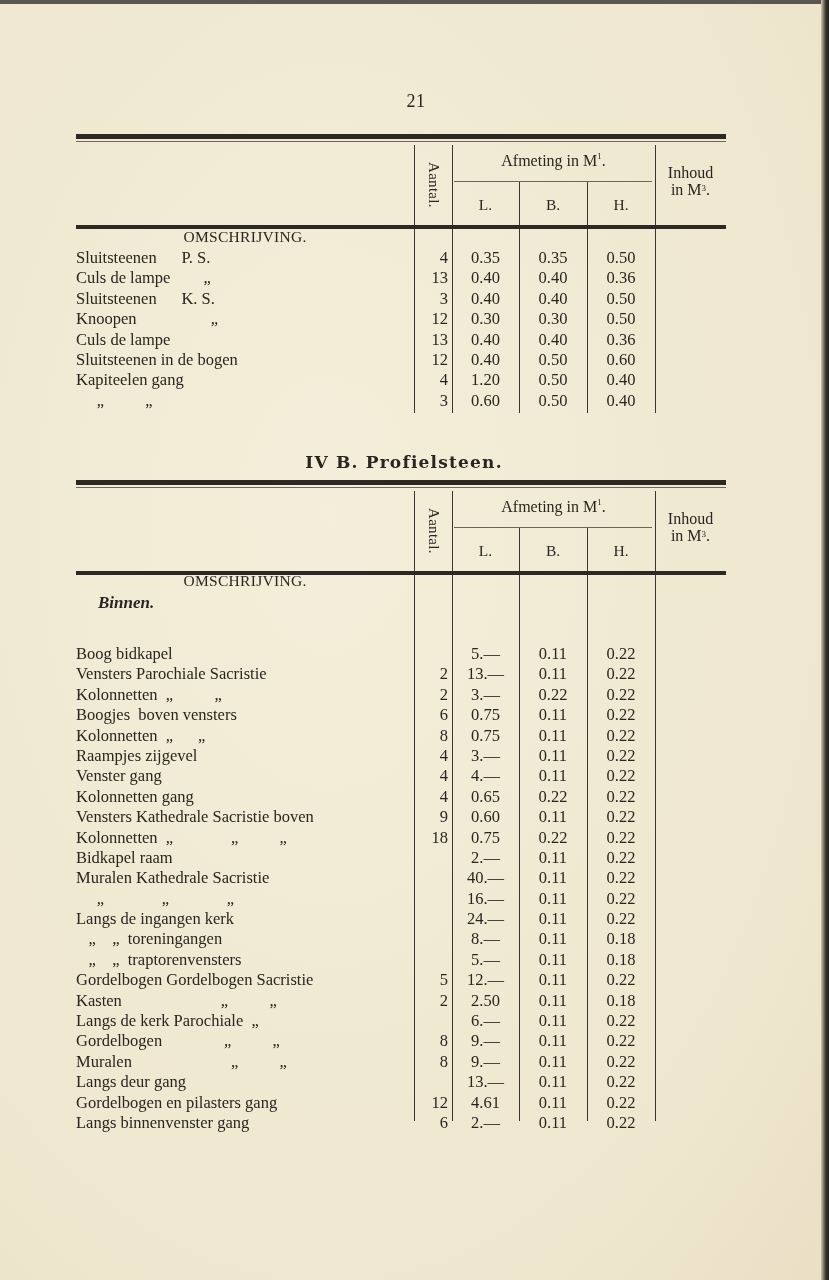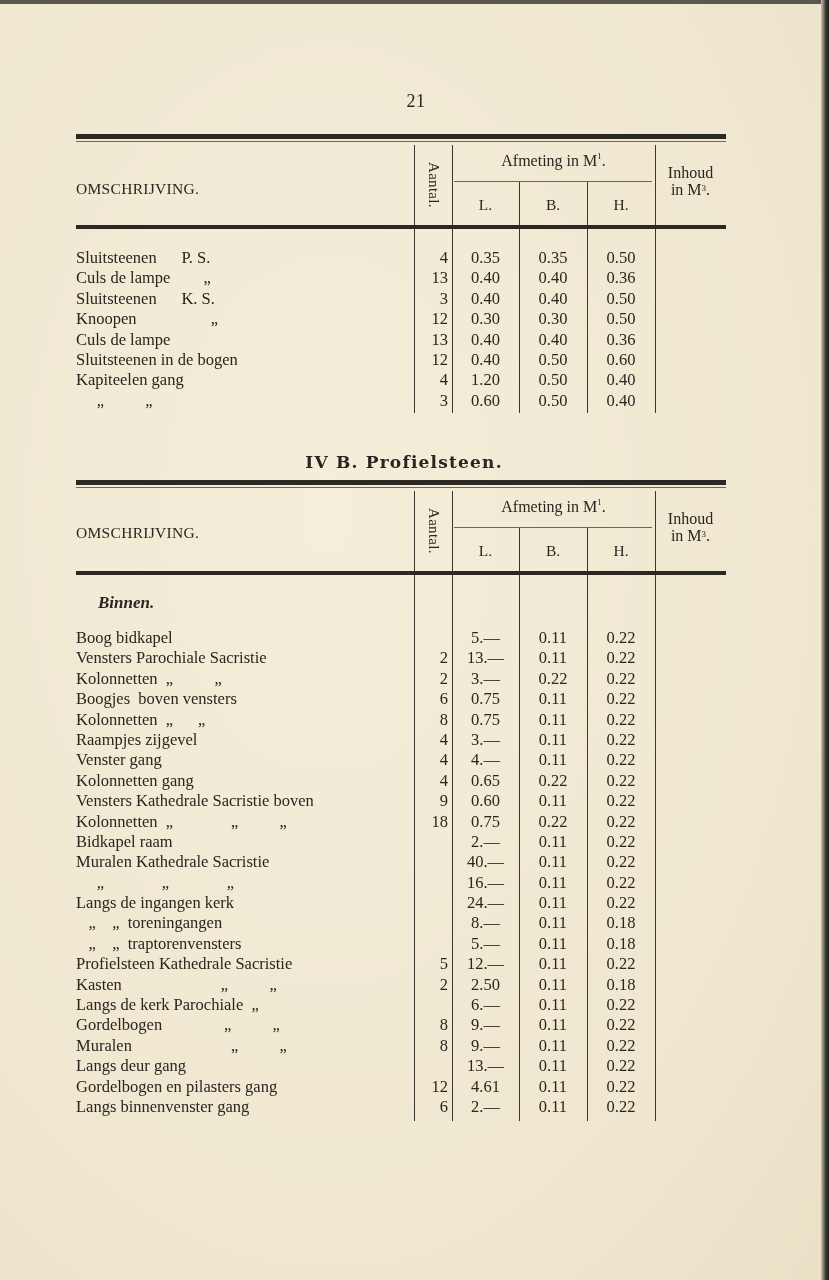--- a/index.html
+++ b/index.html
@@ -28,22 +28,22 @@
     letter-spacing: 1.2px;
   }
 
   .tbl { position: absolute; left: 76px; width: 650px; }
   .rule-top { position: absolute; left: 0; width: 650px; height: 5px; background: #2c2925; }
   .rule-top::after { content: ""; position: absolute; left: 0; right: 0; top: 7px; height: 1px; background: #6e675c; }
   .rule-mid { position: absolute; left: 0; width: 650px; height: 4px; background: #2c2925; }
   .vline { position: absolute; width: 1px; background: #3a352f; }
 
   .hdr-omschr {
-    position: absolute; left: 0; width: 338px; 
-    font-size: 15.5px; letter-spacing: 0.3px;
+    position: absolute; left: 0; width: 338px; text-align: center;
+    font-size: 15.5px; letter-spacing: 0.3px; margin-top: 48px;
   }
   .hdr-aantal {
     position: absolute; left: 338px; width: 38px;
     display: flex; align-items: center; justify-content: center;
   }
   .hdr-aantal span {
     writing-mode: vertical-rl; font-size: 15px; letter-spacing: 0.3px;
   }
   .hdr-afmeting { position: absolute; left: 376px; width: 203px; text-align: center; font-size: 16px; }
   .hdr-sub { position: absolute; text-align: center; font-size: 15.5px; }
@@ -185,21 +185,21 @@
     <div class="hdr-sub" style="left:511px; width:68px; top:62px;">H.</div>
     <div class="hdr-inhoud" style="top:30px;">
         <div>Inhoud</div>
         <div><span>in M</span><sup>3</sup><span>.</span></div>
       </div>
 
     <div class="rule-mid" style="top:91px;"></div>
 
     <div class="subheading" style="top:113px;font-weight:bold;">Binnen.</div>
 
-    <div class="rows" style="top:148px;" id="rows2">
+    <div class="rows" style="top:164px;" id="rows2">
         <div class="row">
           <span class="c c-desc">Boog bidkapel</span>
           <span class="c c-aantal"></span>
           <span class="c c-l">5.—</span>
           <span class="c c-b">0.11</span>
           <span class="c c-h">0.22</span>
           <span class="c c-inh"></span>
         </div>
         <div class="row">
           <span class="c c-desc">Vensters Parochiale Sacristie</span>
@@ -315,21 +315,21 @@
         </div>
         <div class="row">
           <span class="c c-desc">   „    „  traptorenvensters</span>
           <span class="c c-aantal"></span>
           <span class="c c-l">5.—</span>
           <span class="c c-b">0.11</span>
           <span class="c c-h">0.18</span>
           <span class="c c-inh"></span>
         </div>
         <div class="row">
-          <span class="c c-desc">Profielsteen Kathedrale Sacristie</span>
+          <span class="c c-desc">Gordelbogen Gordelbogen Sacristie</span>
           <span class="c c-aantal">5</span>
           <span class="c c-l">12.—</span>
           <span class="c c-b">0.11</span>
           <span class="c c-h">0.22</span>
           <span class="c c-inh"></span>
         </div>
         <div class="row">
           <span class="c c-desc">Kasten                        „          „</span>
           <span class="c c-aantal">2</span>
           <span class="c c-l">2.50</span>

